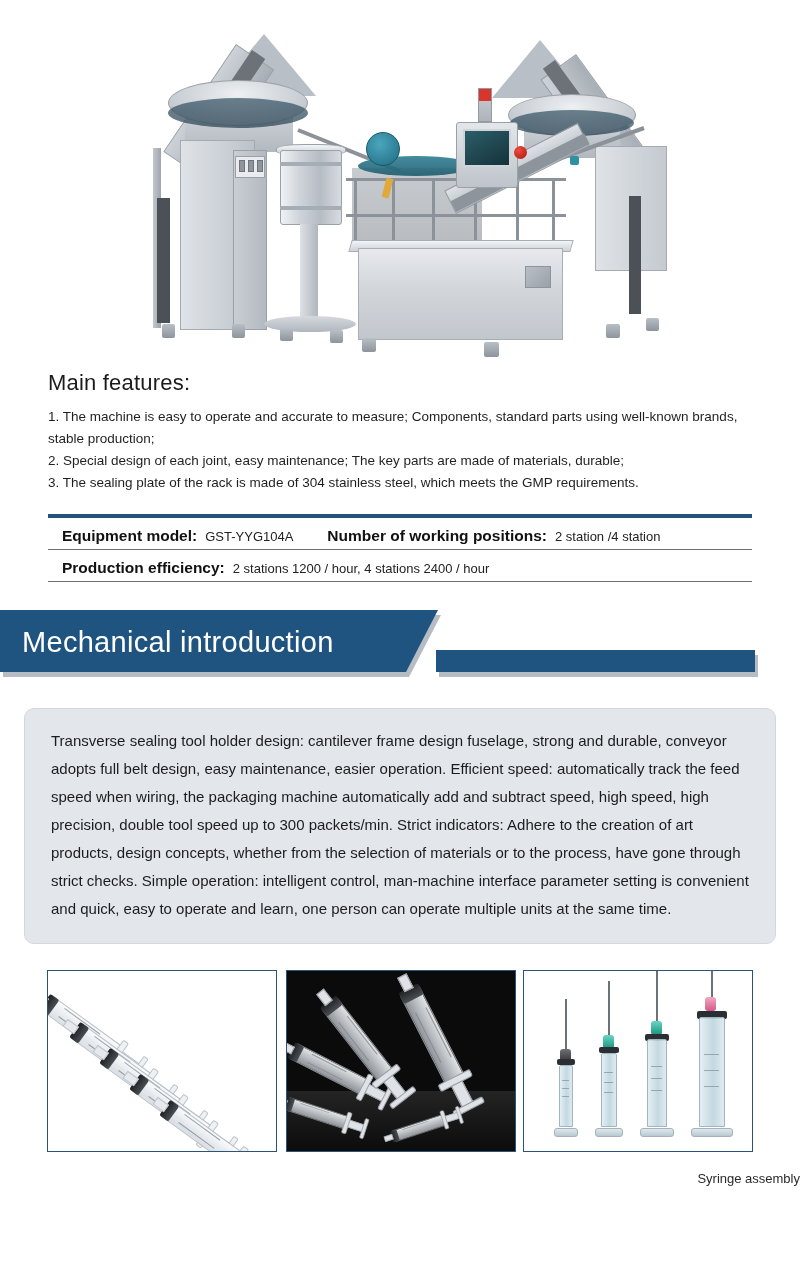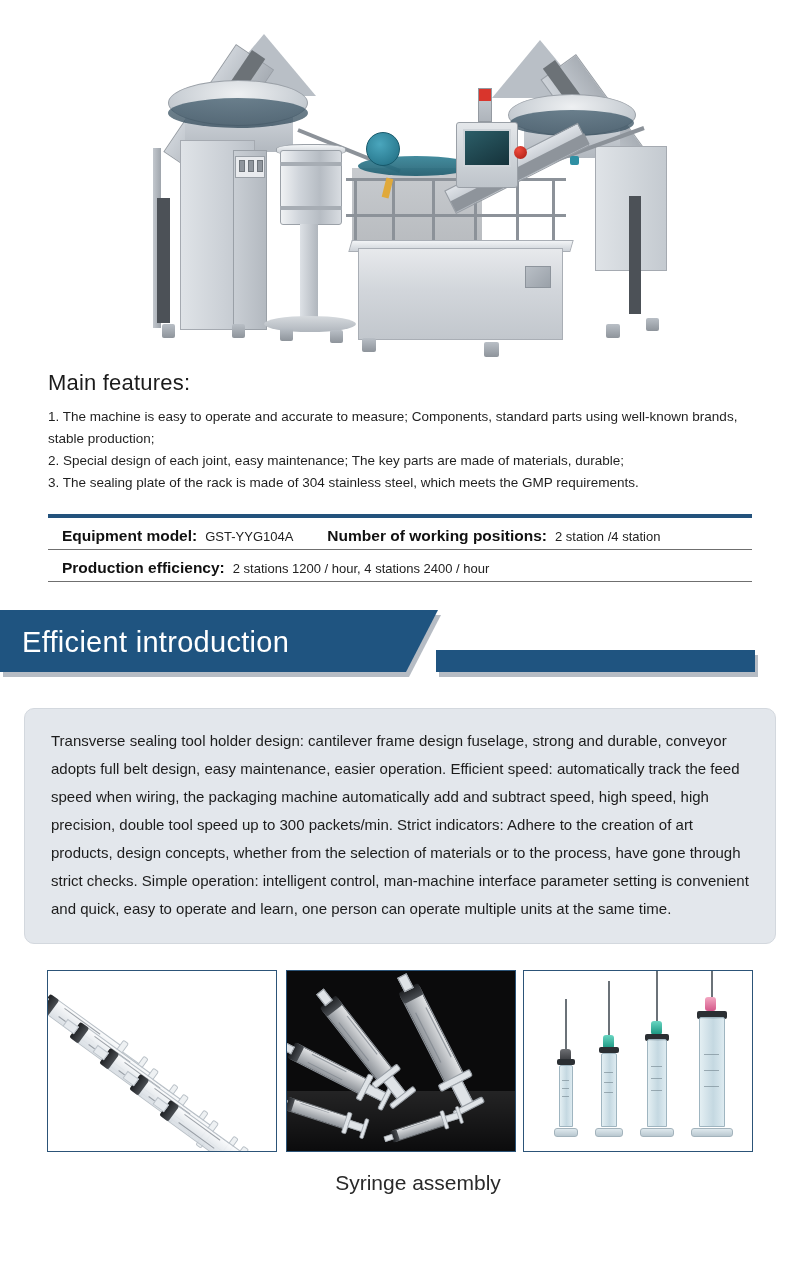--- a/index.html
+++ b/index.html
@@ -228,21 +228,21 @@
   .syr-u .u-barrel { position:absolute; bottom:10px; left:0;
     background:linear-gradient(90deg,rgba(226,238,242,.95),rgba(190,212,222,.9) 55%,rgba(220,234,240,.95));
     border:1px solid #9fb5c0; border-radius:2px 2px 0 0; }
   .syr-u .u-ring { position:absolute; left:-2px; background:#2b2f33; border-radius:2px; }
   .syr-u .u-needle { position:absolute; width:2px; background:#6b7278; }
   .syr-u .u-hub { position:absolute; width:11px; height:14px; border-radius:3px; }
   .syr-u .u-foot { position:absolute; bottom:0; height:9px;
     background:linear-gradient(180deg,#dfe9ee,#b9c8d0); border:1px solid #a3b3bc; border-radius:3px; }
   .syr-u .u-grad { position:absolute; height:1px; background:#6f828c; opacity:.6; }
 
-  .caption { text-align:center; font-size:21px; color:#2a2a2a; margin-top:16px;padding-left:36px; }
+  .caption { text-align:right; font-size:13px; color:#2a2a2a; margin-top:16px;padding-left:36px; }
 </style>
 </head>
 <body>
 
 <div class="machine-photo">
   <div class="machine-stage">
 
     <div class="mp chute-l"></div>
     <div class="mp chute-l2"></div>
     <div class="mp chute-l3"></div>
@@ -343,21 +343,21 @@
   <div class="banner-shadow">
     <div class="sh-a"></div>
       <div class="sh-b"></div>
       <div class="sh-c"></div>
   </div>
   <div class="banner-blue">
     <div class="bb-a"></div>
       <div class="bb-b"></div>
       <div class="bb-c"></div>
   </div>
-  <div class="banner-title">Efficient introduction</div>
+  <div class="banner-title">Mechanical introduction</div>
 </div>
 
 <div class="intro-box">
   <div class="intro-text">Transverse sealing tool holder design: cantilever frame design fuselage, strong and durable, conveyor adopts full belt design, easy maintenance, easier operation. Efficient speed: automatically track the feed speed when wiring, the packaging machine automatically add and subtract speed, high speed, high precision, double tool speed up to 300 packets/min. Strict indicators: Adhere to the creation of art products, design concepts, whether from the selection of materials or to the process, have gone through strict checks. Simple operation: intelligent control, man-machine interface parameter setting is convenient and quick, easy to operate and learn, one person can operate multiple units at the same time.</div>
 </div>
 
 <div class="gallery">
 
   <div class="panel p1">
     <div class="syr-d" style="left:4px;  top:24px; transform:rotate(36deg);">

